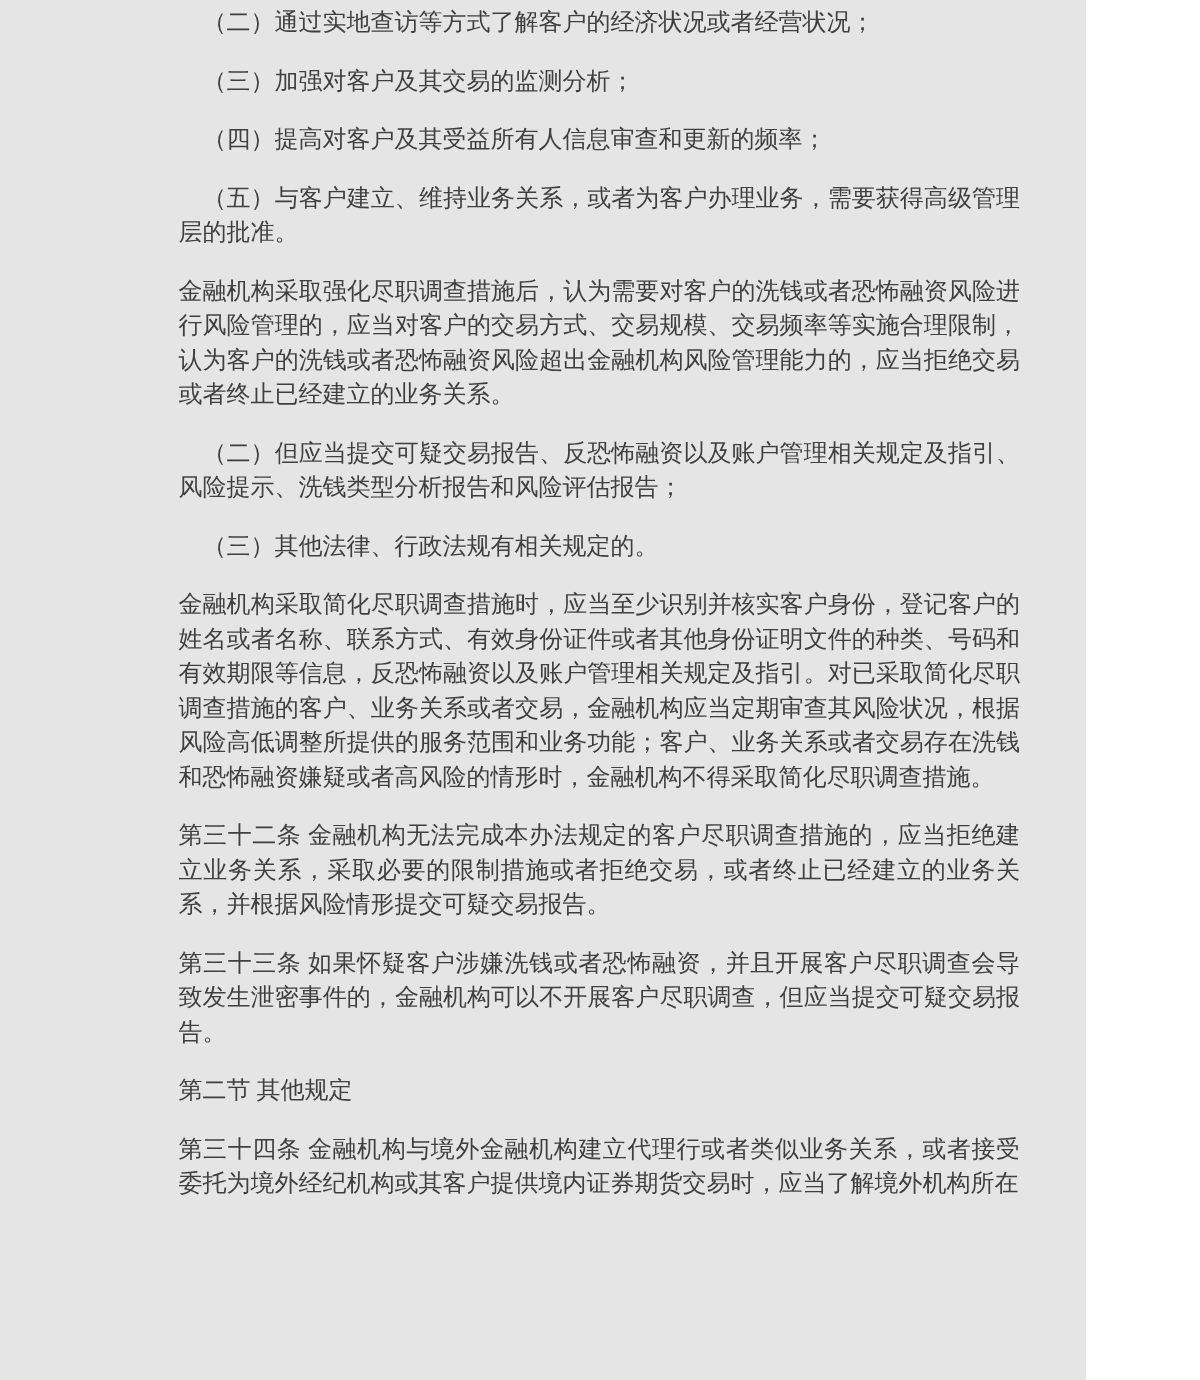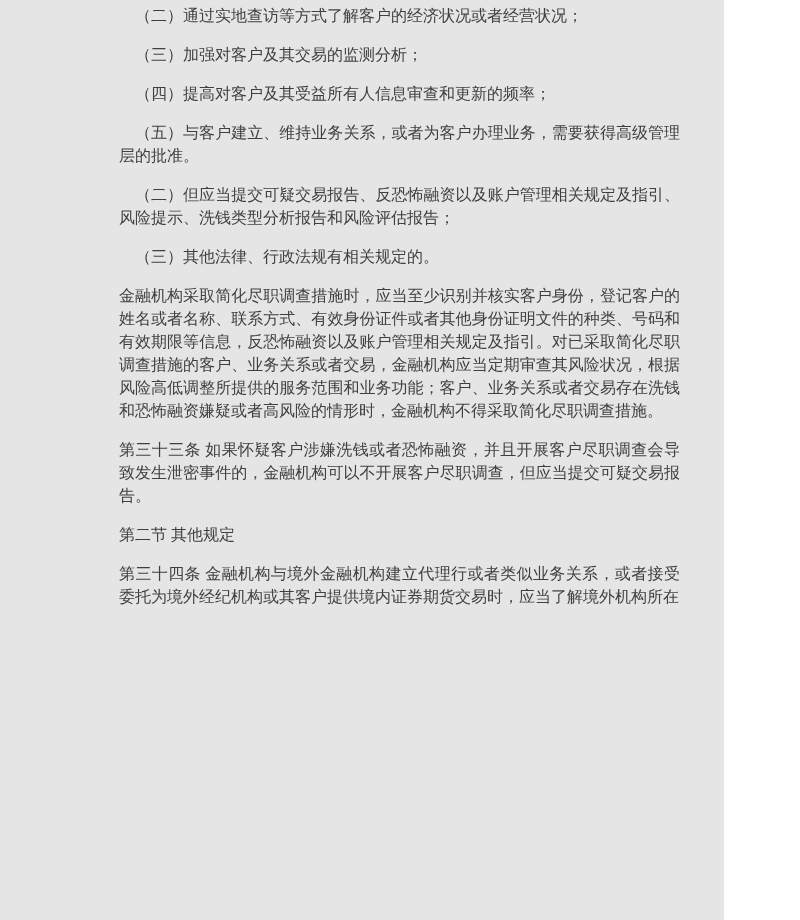--- a/index.html
+++ b/index.html
@@ -39,20 +39,22 @@
 </style>
 </head>
 <body>
 
 <div class="page">
   <div class="doc-body" id="doc-body">
       <p class="item">（二）通过实地查访等方式了解客户的经济状况或者经营状况；</p>
       <p class="item">（三）加强对客户及其交易的监测分析；</p>
       <p class="item">（四）提高对客户及其受益所有人信息审查和更新的频率；</p>
       <p class="item">（五）与客户建立、维持业务关系，或者为客户办理业务，需要获得高级管理层的批准。</p>
+      <p class="para">金融机构采取强化尽职调查措施后，认为需要对客户的洗钱或者恐怖融资风险进行风险管理的，应当对客户的交易方式、交易规模、交易频率等实施合理限制，认为客户的洗钱或者恐怖融资风险超出金融机构风险管理能力的，应当拒绝交易或者终止已经建立的业务关系。</p>
       <p class="item">（二）但应当提交可疑交易报告、反恐怖融资以及账户管理相关规定及指引、风险提示、洗钱类型分析报告和风险评估报告；</p>
       <p class="item">（三）其他法律、行政法规有相关规定的。</p>
       <p class="para">金融机构采取简化尽职调查措施时，应当至少识别并核实客户身份，登记客户的姓名或者名称、联系方式、有效身份证件或者其他身份证明文件的种类、号码和有效期限等信息，反恐怖融资以及账户管理相关规定及指引。对已采取简化尽职调查措施的客户、业务关系或者交易，金融机构应当定期审查其风险状况，根据风险高低调整所提供的服务范围和业务功能；客户、业务关系或者交易存在洗钱和恐怖融资嫌疑或者高风险的情形时，金融机构不得采取简化尽职调查措施。</p>
+      <p class="para">第三十二条 金融机构无法完成本办法规定的客户尽职调查措施的，应当拒绝建立业务关系，采取必要的限制措施或者拒绝交易，或者终止已经建立的业务关系，并根据风险情形提交可疑交易报告。</p>
       <p class="para">第三十三条 如果怀疑客户涉嫌洗钱或者恐怖融资，并且开展客户尽职调查会导致发生泄密事件的，金融机构可以不开展客户尽职调查，但应当提交可疑交易报告。</p>
       <p class="heading">第二节 其他规定</p>
       <p class="para">第三十四条 金融机构与境外金融机构建立代理行或者类似业务关系，或者接受委托为境外经纪机构或其客户提供境内证券期货交易时，应当了解境外机构所在</p>
     </div>
 </div>
 
 </body></html>

